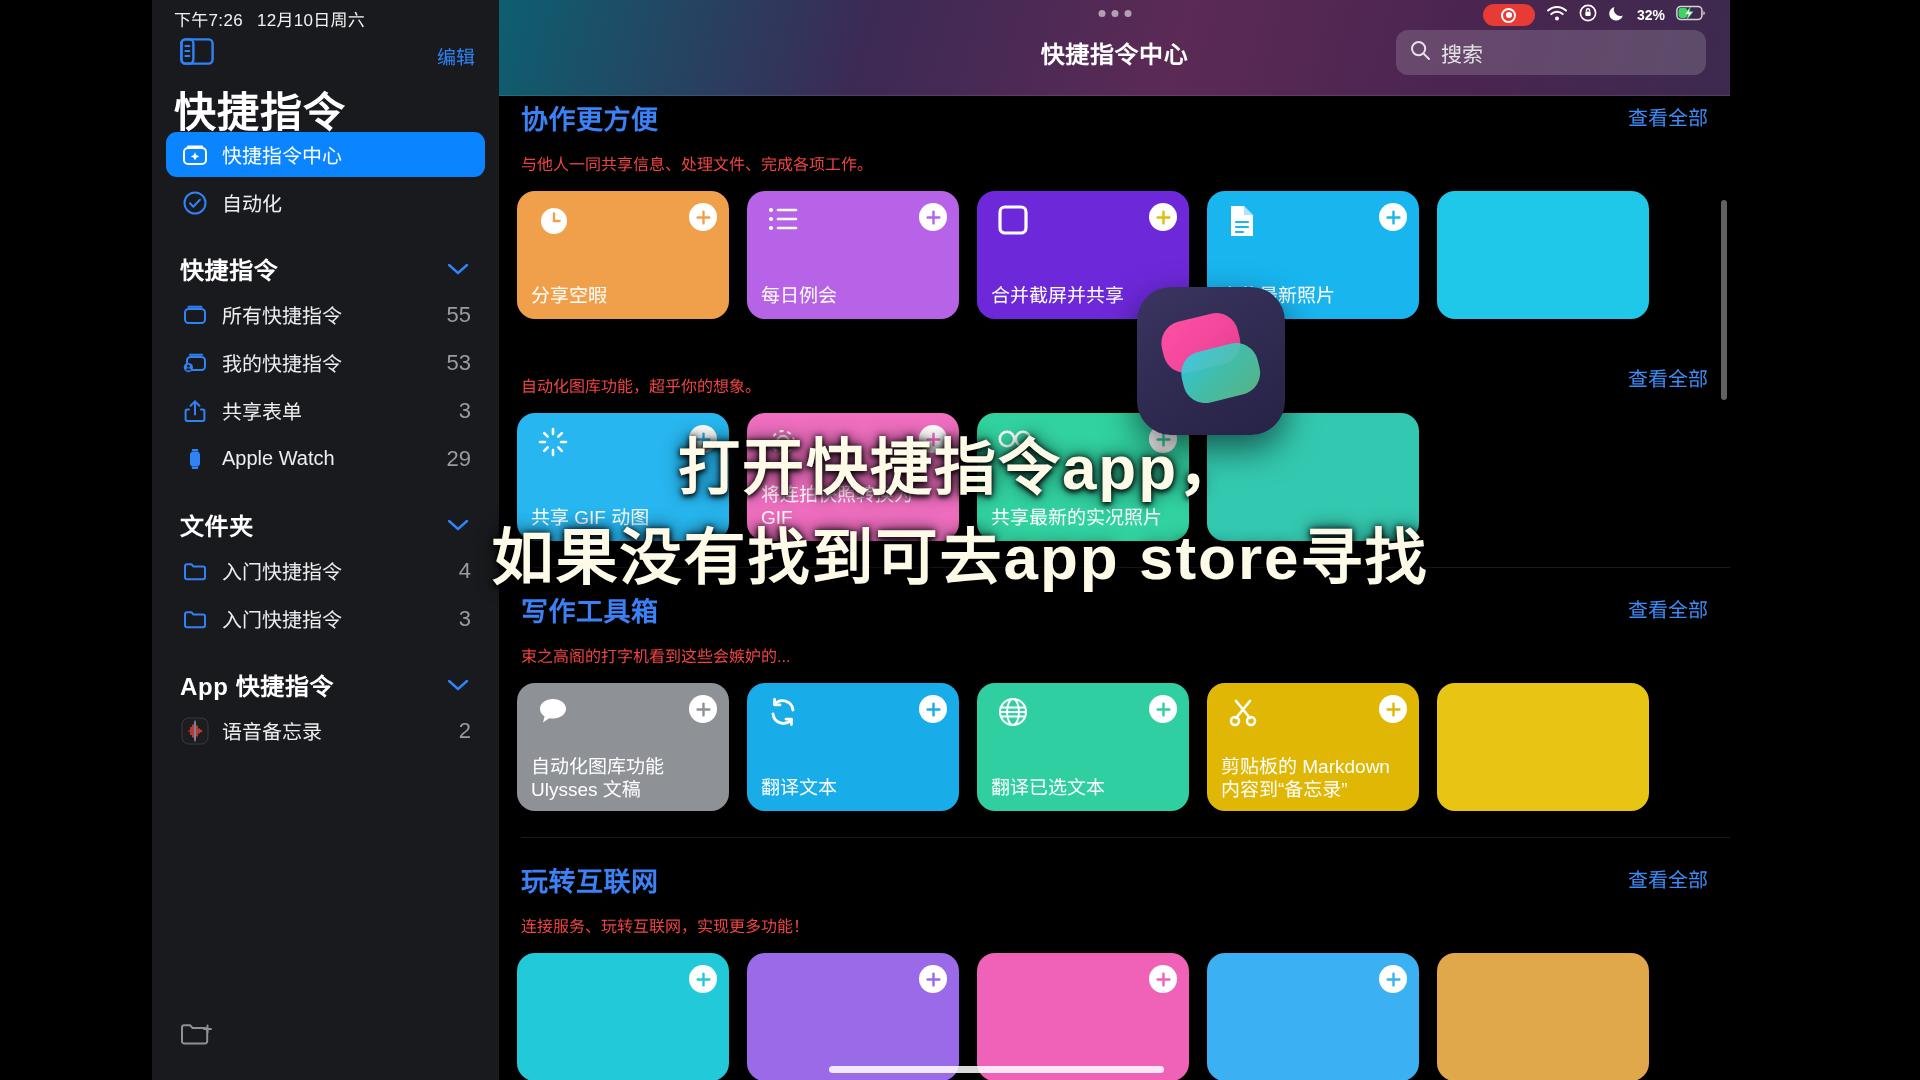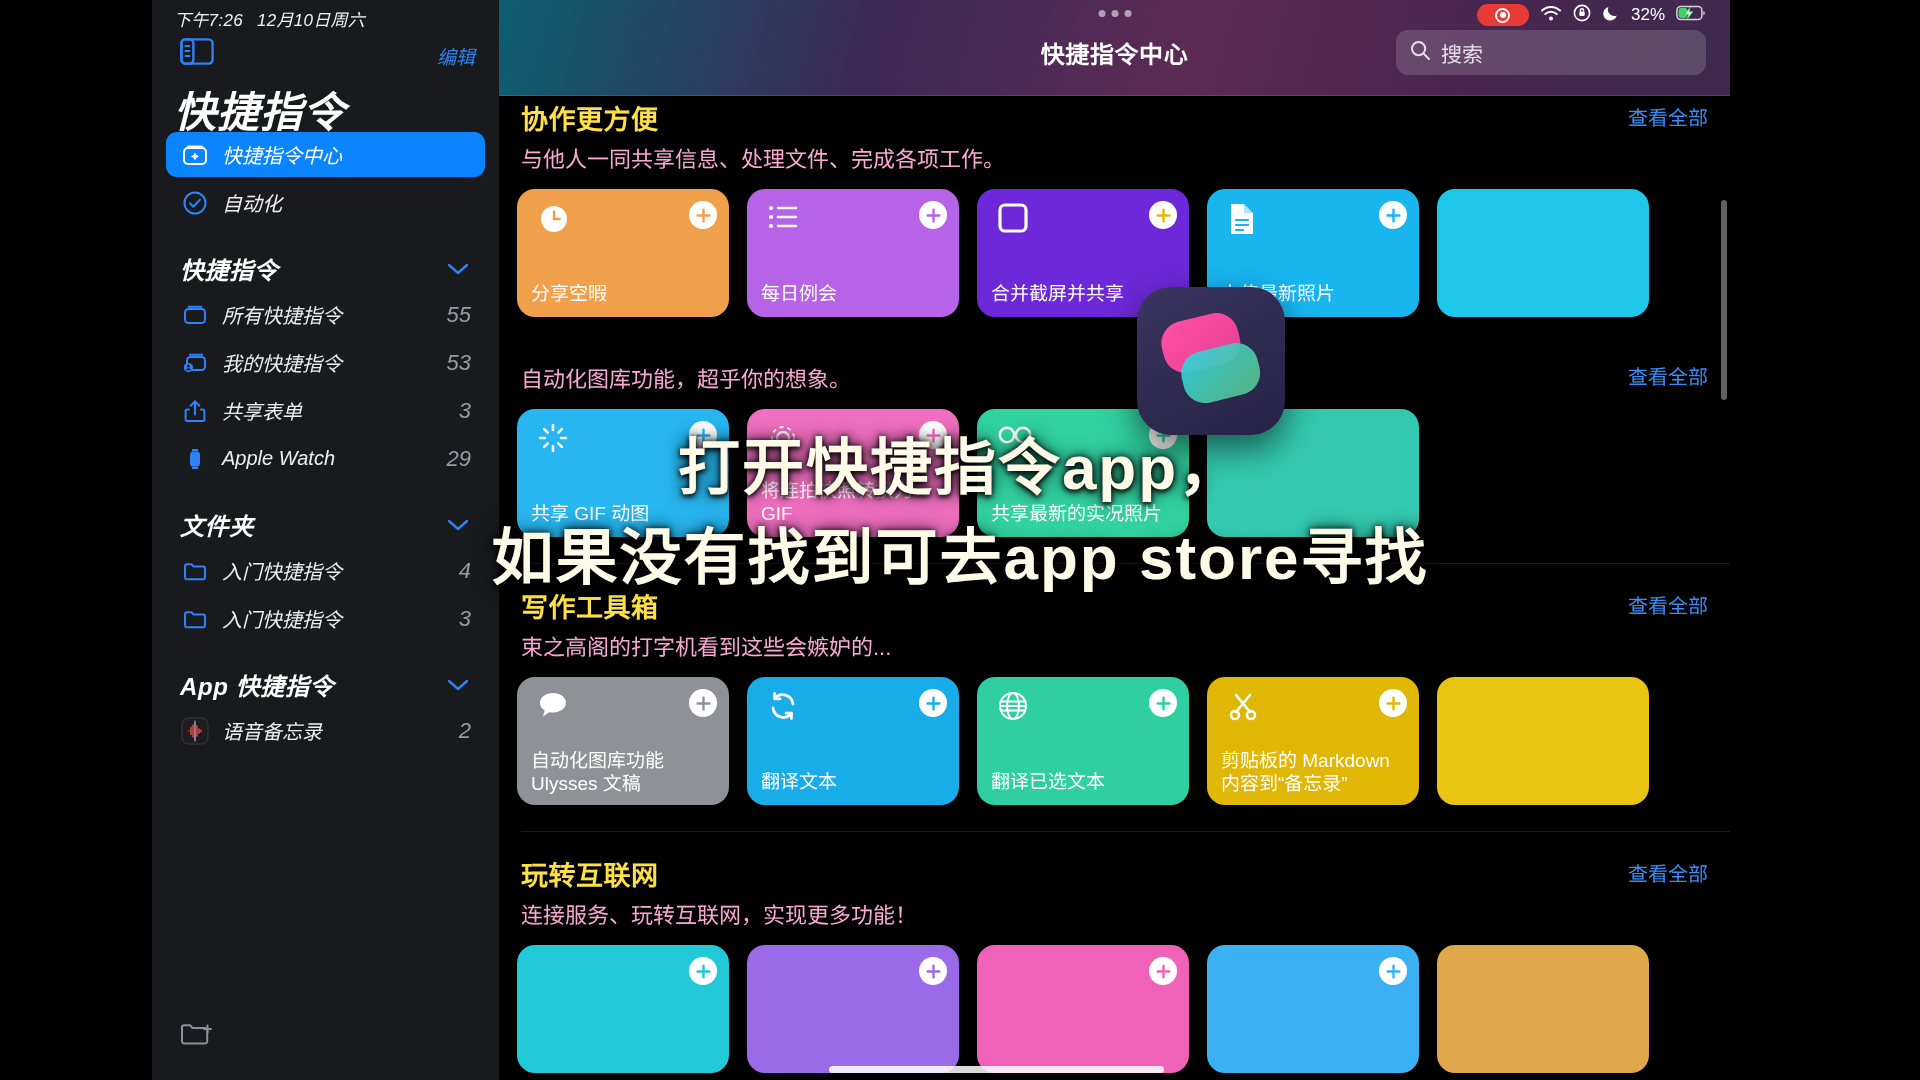--- a/index.html
+++ b/index.html
@@ -12,21 +12,21 @@
   
   .bar-left{ position:absolute; left:0; top:0; width:152px; height:1080px; background:#000; z-index:60; }
   .bar-right{ position:absolute; left:1730px; top:0; width:190px; height:1080px; background:#000; z-index:60; }
 
   
   #device{ position:absolute; left:152px; top:0; width:1578px; height:1080px;
            background:#0b0b0d; overflow:hidden; }
 
   
   #sidebar{ position:absolute; left:0; top:0; width:347px; height:1080px;
-            background:#191a1d;font-style:italic; }
+            background:#191a1d; }
 
   .statusline{ position:absolute; left:22px; top:6px; color:#f2f2f4;
     font-size:17px; letter-spacing:.3px; white-space:nowrap; font-weight:500; }
   .statusline .sl-date{ margin-left:14px; }
 
   .sb-toolbar{ position:absolute; left:0; top:32px; width:347px; height:46px; }
   .sb-toggle{ position:absolute; left:28px; top:6px; width:34px; height:27px; cursor:pointer; }
   .sb-toggle svg{ display:block; }
   .sb-edit{ position:absolute; right:24px; top:10px; color:#2f83f6; font-size:19px; cursor:pointer; }
 
@@ -72,30 +72,30 @@
      align-items:center; padding:0 14px; cursor:text; }
   .searchbox .sph{ color:#e3e3e6; font-size:21px; margin-left:10px; }
 
   
   .statusicons{ position:absolute; right:24px; top:4px; display:flex; align-items:center; gap:11px; }
   .rec-pill{ width:52px; height:22px; border-radius:11px; background:#e83b36;
      display:flex; align-items:center; justify-content:center; }
   .rec-pill .ring{ width:15px; height:15px; border-radius:50%; border:2.2px solid #fff;
      display:flex; align-items:center; justify-content:center; }
   .rec-pill .dot{ width:6px; height:6px; border-radius:50%; background:#fff; }
-  .batt-pct{ color:#fff; font-size:17px; font-weight:400; }
+  .batt-pct{ color:#fff; font-size:14px; font-weight:700; }
 
   
   #content{ position:absolute; left:0; top:96px; width:1231px; height:984px; }
 
   .sec{ position:relative; }
   .sec-head{ display:flex; align-items:flex-start; padding:0 22px 0 22px; }
   .sec-txt{ flex:1; }
-  .sec-title{ color:#fde047; font-size:27px; font-weight:700; letter-spacing:.5px; }
-  .sec-sub{ color:#f9a8d4; font-size:22px; margin-top:4px; }
+  .sec-title{ color:#3b82f6; font-size:27px; font-weight:700; letter-spacing:.5px; }
+  .sec-sub{ color:#ef4444; font-size:16px; margin-top:14px; }
   .sec-all{ color:#3b8cf7; font-size:20px; cursor:pointer; padding-top:4px; white-space:nowrap; }
 
   .row{ display:flex; gap:18px; padding:16px 0 0 18px; }
   .card{ position:relative; width:212px; height:128px; flex:0 0 212px;
      border-radius:18px; padding:13px 20px; cursor:pointer; overflow:hidden; }
   .card .cardico{ width:34px; height:34px; }
   .card .plus{ position:absolute; right:12px; top:12px; width:28px; height:28px;
      border-radius:50%; background:#fff; display:flex; align-items:center; justify-content:center; cursor:pointer; }
   .card .plus:before{ content:""; position:absolute; width:14px; height:2.6px; border-radius:2px; }
   .card .plus:after{ content:""; position:absolute; width:2.6px; height:14px; border-radius:2px; }

